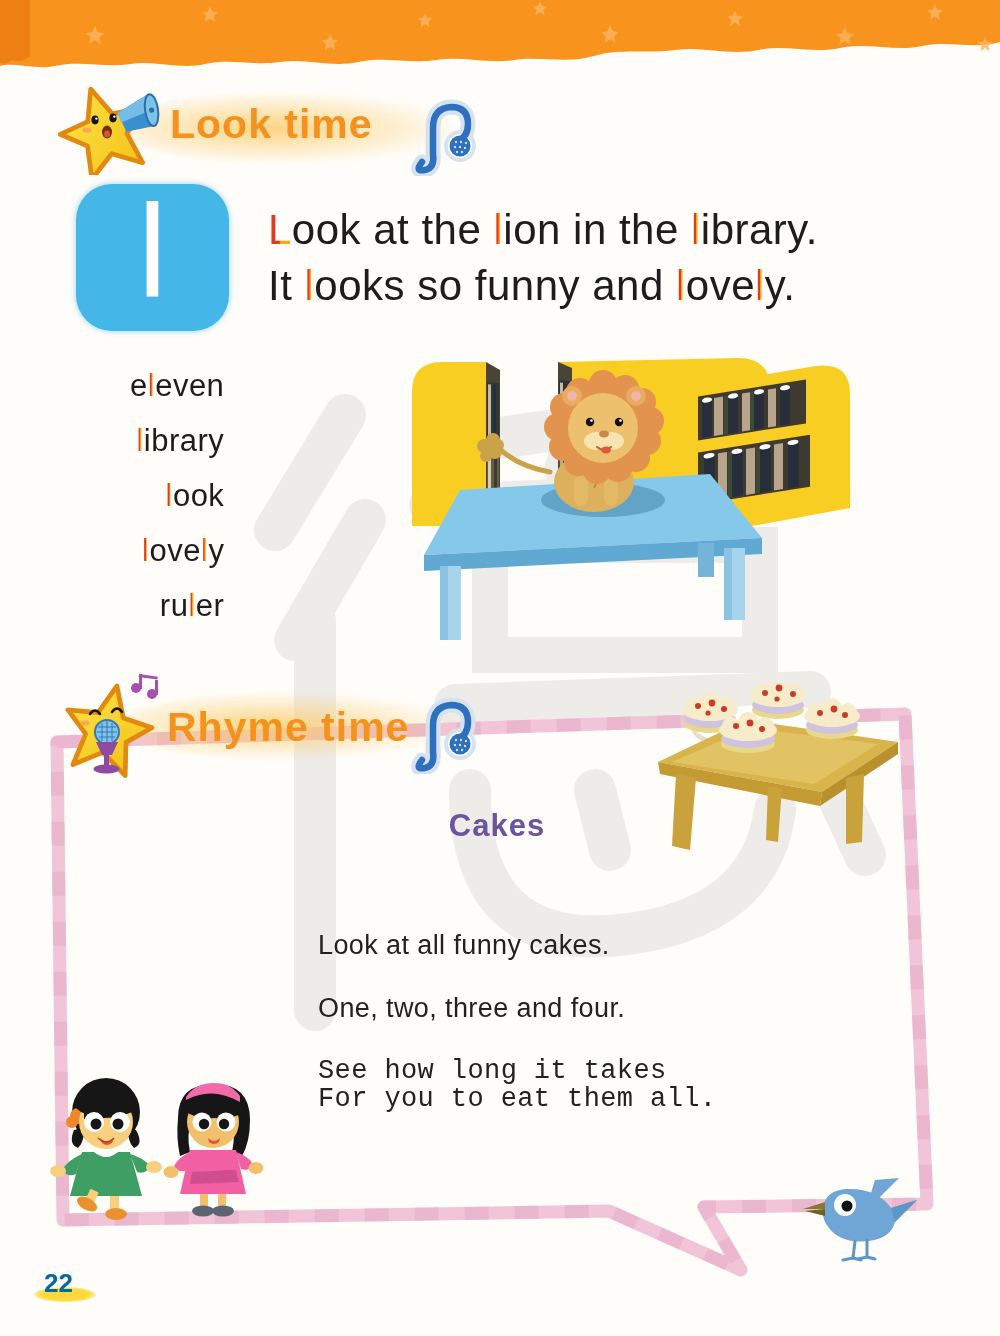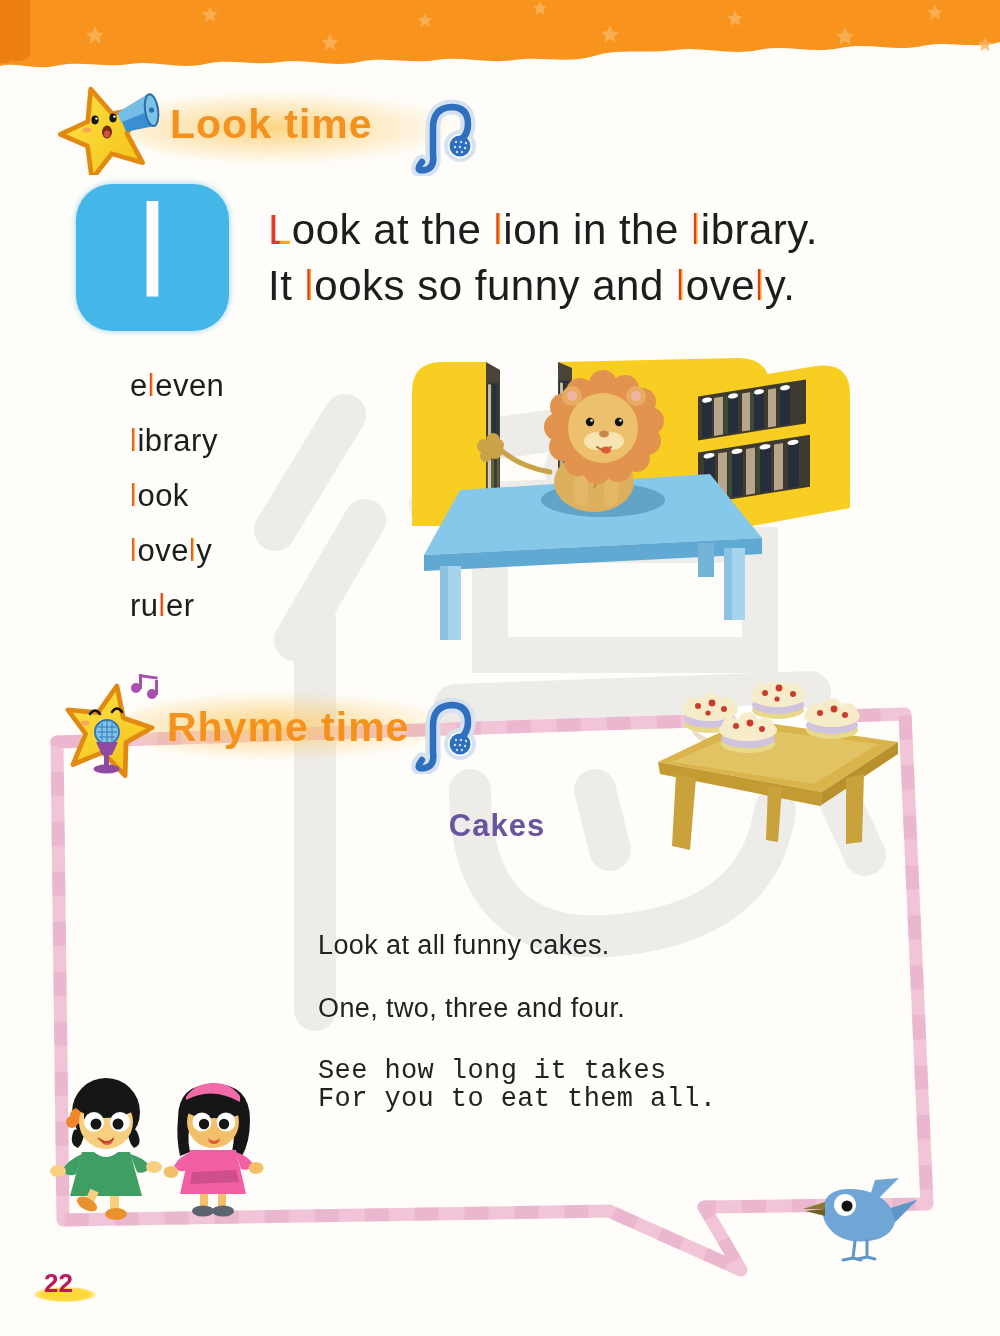--- a/index.html
+++ b/index.html
@@ -18,34 +18,34 @@
   .sound-title{left:170px;top:101px;}
   .rhyme-title{left:167px;top:704px;}
   
   .letter-card{left:76px;top:184px;width:153px;height:147px;background:#45b6e8;
     border-radius:36px;display:flex;align-items:center;justify-content:center;
     box-shadow:0 0 6px rgba(69,182,232,.6);}
   .letter-card .letter{color:#fff;font-size:132px;line-height:1;transform:translateY(-6px);}
   .sentence{font-size:42px;color:#1d1d1d;letter-spacing:.5px;white-space:nowrap;}
   .sentence-1{left:268px;top:206px;}
   .sentence-2{left:268px;top:262px;}
-  .word-list{left:130px;top:358px;}
+  .word-list{left:130px;top:358px;text-align:right;}
   .word{font-size:31px;color:#1d1d1d;letter-spacing:.5px;height:55px;line-height:55px;}
   .hl{background:linear-gradient(90deg,#e23b23 46%,#ffa70f 54%);
       -webkit-background-clip:text;background-clip:text;
       color:transparent;-webkit-text-fill-color:transparent;font-weight:normal;}
   
   .poem-title{left:317px;top:808px;width:360px;text-align:center;
     font-size:31px;font-weight:bold;color:#6b549f;letter-spacing:1px;}
   .poem-line{left:318px;font-size:27px;color:#222;letter-spacing:.4px;white-space:nowrap;}
   .poem-line-0{top:903px;} .poem-line-1{top:966px;text-align:right;} .poem-line-2{top:1029px;font-family:Liberation Mono, monospace;} .poem-line-3{top:1057px;font-family:Liberation Mono, monospace;}
   
   .page-blob{left:34px;top:1287px;width:62px;height:15px;border-radius:50%;
     background:radial-gradient(ellipse,#ffd83b 55%,rgba(255,216,59,0) 80%);}
-  .page-number{left:44px;top:1268px;font-size:26px;font-weight:bold;color:#be185d;}
+  .page-number{left:44px;top:1268px;font-size:26px;font-weight:bold;color:#0369a1;}
   svg{display:block;}
 </style>
 </head>
 <body>
 
 <svg class="abs" style="left:0;top:0" width="1000" height="1336" viewBox="0 0 1000 1336" aria-hidden="true">
   <g stroke="#e9e7e4" stroke-width="42" stroke-linecap="round" fill="none" opacity="0.75">
     <path d="M345,415 L275,530"></path>
     <path d="M365,520 L295,640"></path>
     <path d="M315,620 L315,1010"></path>

